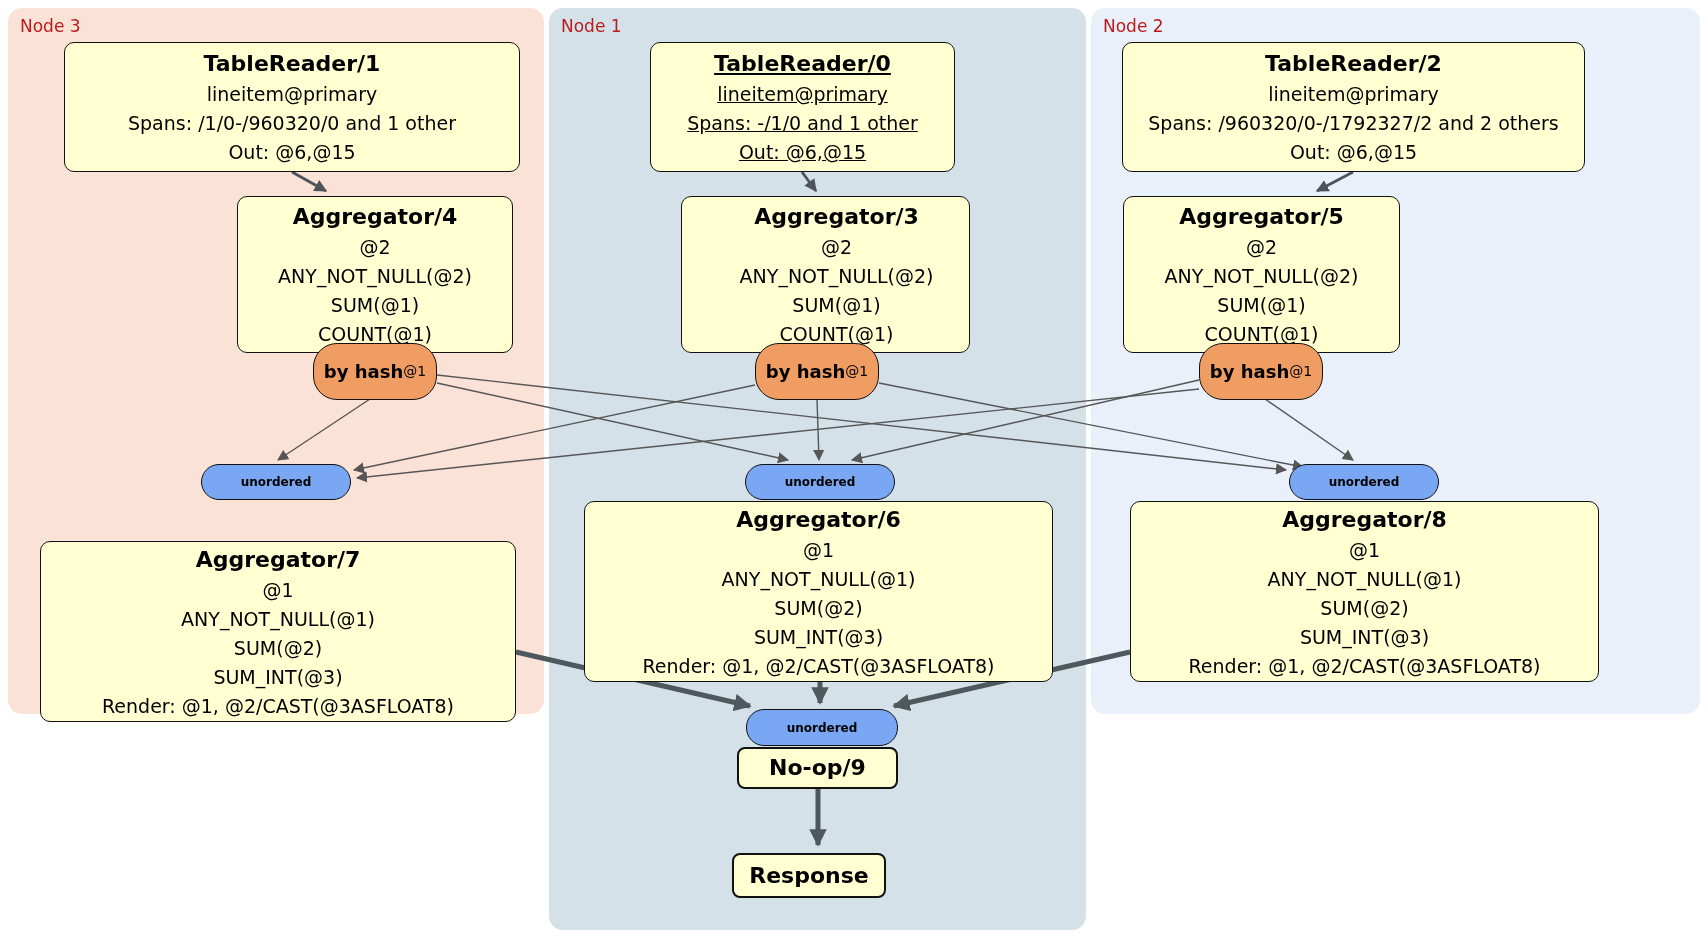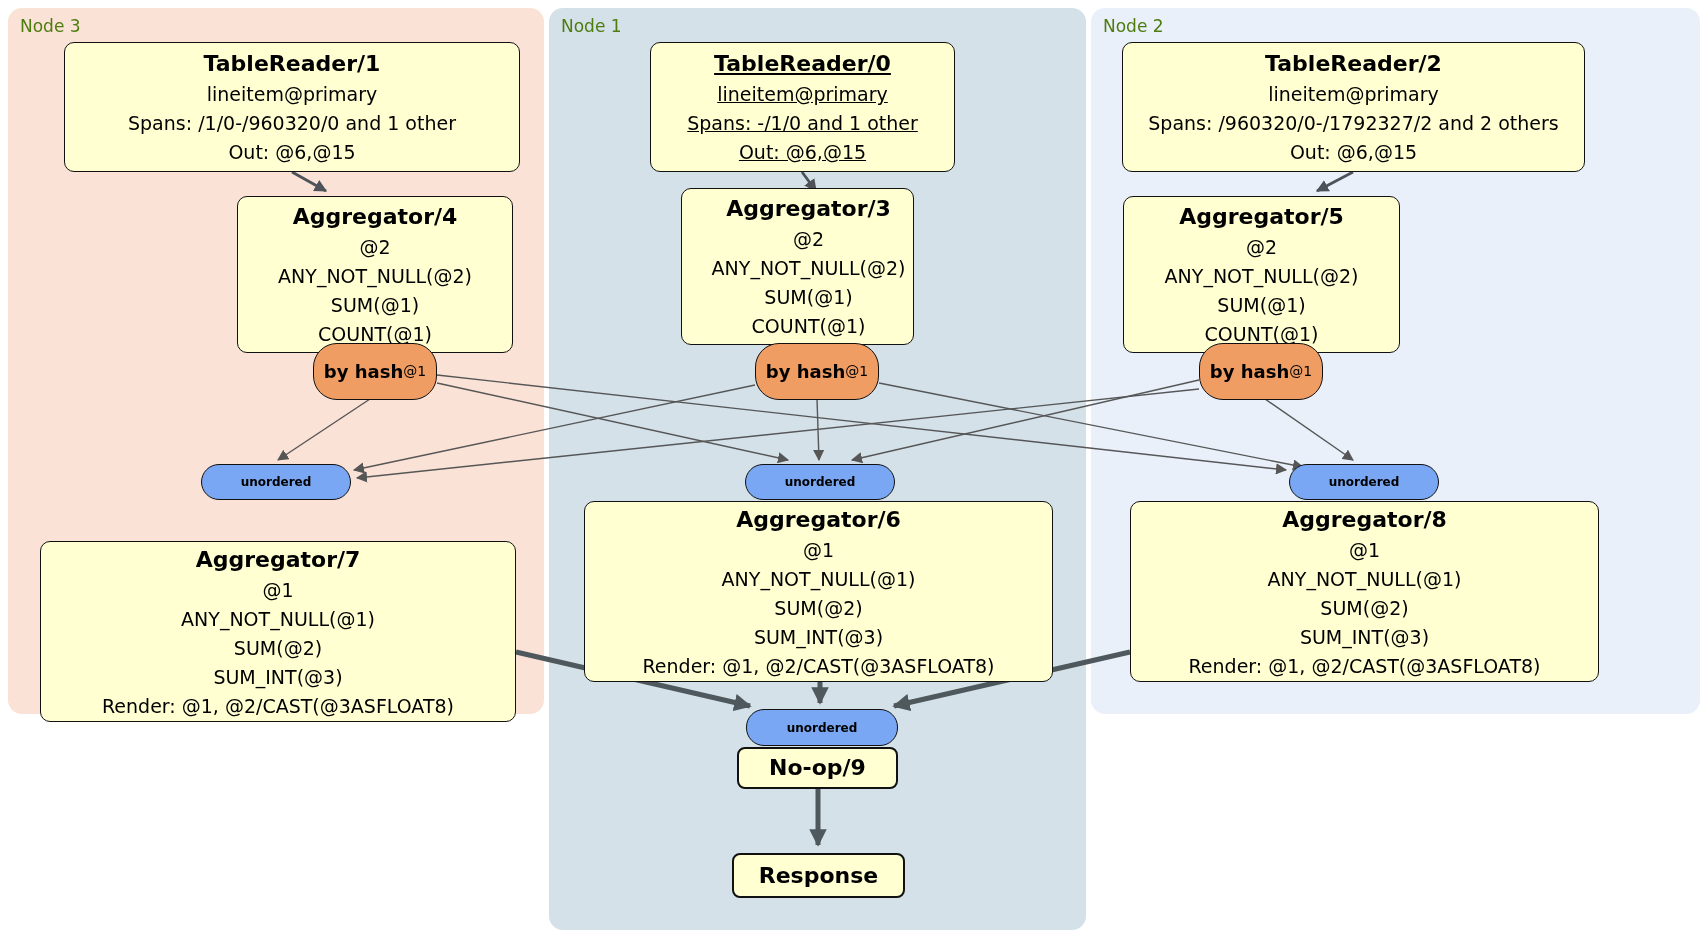--- a/index.html
+++ b/index.html
@@ -14,21 +14,21 @@
   }
   .panel {
     position: absolute;
     border-radius: 14px;
   }
   .panel-label {
     position: absolute;
     top: 8px;
     left: 12px;
     font-size: 17px;
-    color: #4d7c0f;
+    color: #b91c1c;
   }
   #panel-node3 { left: 8px;    top: 8px; width: 536px; height: 706px; background: var(--panel-node3); }
   #panel-node1 { left: 549px;  top: 8px; width: 537px; height: 922px; background: var(--panel-node1); }
   #panel-node2 { left: 1091px; top: 8px; width: 609px; height: 706px; background: var(--panel-node2); }
 
   svg.edges {
     position: absolute;
     left: 0; top: 0;
     width: 1708px; height: 940px;
     pointer-events: none;
@@ -48,27 +48,27 @@
     line-height: 1.52;
     box-sizing: border-box;
     white-space: nowrap;
   }
   .box .title { font-weight: bold; font-size: 22px; }
 
   #tr1  { left: 64px;   top: 42px;  width: 456px; height: 130px; }
   #tr0  { left: 650px;  top: 42px;  width: 305px; height: 130px; text-decoration: underline; }
   #tr2  { left: 1122px; top: 42px;  width: 463px; height: 130px; }
   #agg4 { left: 237px;  top: 196px; width: 276px; height: 157px; }
-  #agg3 { left: 681px;  top: 188px; width: 233px; height: 157px; padding-left: 22px; }
+  #agg3 { left: 681px;  top: 196px; width: 289px; height: 157px; padding-left: 22px; }
   #agg5 { left: 1123px; top: 196px; width: 277px; height: 157px; }
   #agg7 { left: 40px;   top: 501px; width: 476px; height: 181px; margin-top: 40px; }
   #agg6 { left: 584px;  top: 501px; width: 469px; height: 181px; }
   #agg8 { left: 1130px; top: 501px; width: 469px; height: 181px; }
   #noop { left: 737px;  top: 747px; width: 161px; height: 42px; border-width: 2px; border-radius: 8px; }
-  #resp { left: 732px;  top: 853px; width: 173px; height: 45px; border-width: 2px; border-radius: 8px; }
+  #resp { left: 732px;  top: 853px; width: 154px; height: 45px; border-width: 2px; border-radius: 8px; }
 
   .pill {
     position: absolute;
     border: 1.6px solid #111;
     display: flex;
     align-items: center;
     justify-content: center;
     text-align: center;
     box-sizing: border-box;
     font-weight: bold;

